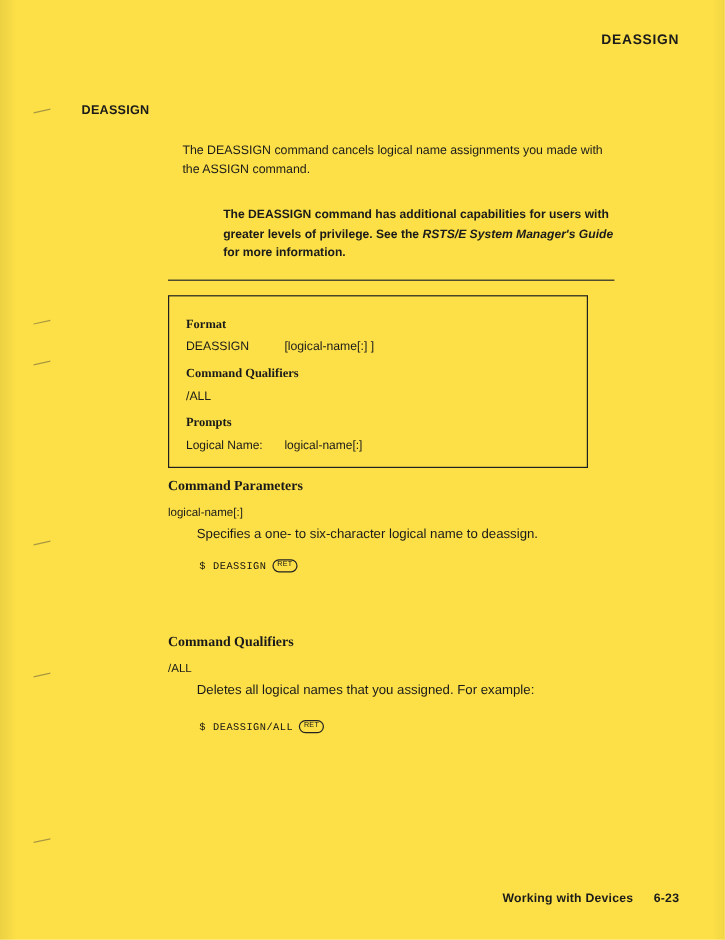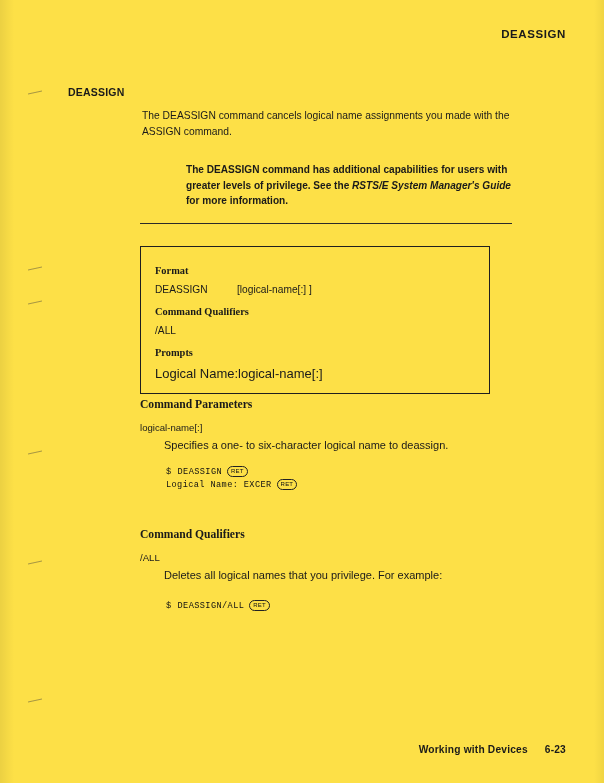--- a/index.html
+++ b/index.html
@@ -57,21 +57,21 @@
   }
 
   .body-col {
     position: absolute;
     left: 140px;
     top: 106px;
     width: 390px;
   }
 
   p.intro {
-    margin: 2px;
+    margin: 12px;
     font-size: 10.3px;
     line-height: 16px;
   }
 
   
   .note {
     margin-top: 22px;
     width: 372px;
   }
   .note-rule {
@@ -130,21 +130,21 @@
     font-size: 10.2px;
     margin-bottom: 11px;
   }
   .fb-head2 {
     font-size: 10.4px;
     font-weight: bold;
     font-family: "Liberation Serif", serif;
     margin: 0 0 8px 0;
   }
   .fb-prompt {
-    font-size: 13px;
+    font-size: 10px;
     display: flex;
   }
   .fb-prompt .label { min-width: 82px; }
 
   
   .sect {
     position: absolute;
     left: 140px;
     width: 400px;
     margin-top: 20px;
@@ -251,28 +251,27 @@
       <span>logical-name[:]</span>
     </div>
   </div>
 
   <div class="sect" style="top:378px;">
     <div class="sect-h">Command Parameters</div>
     <p class="term">logical-name[:]</p>
     <p class="ind">Specifies a one- to six-character logical name to deassign.</p>
     <div class="mono" style="margin-top:13px;">
       <div class="row"><span>$</span><span style="display:inline-block;width:6px;"></span><span>DEASSIGN</span><span class="key">RET</span></div>
-      <div class="row"><span>Logical Name: EXCER</span><span class="key">RET</span></div>
     </div>
   </div>
 
   <div class="sect" style="top:508px;">
     <div class="sect-h">Command Qualifiers</div>
     <p class="term">/ALL</p>
-    <p class="ind">Deletes all logical names that you privilege. For example:</p>
+    <p class="ind">Deletes all logical names that you assigned. For example:</p>
     <div class="mono" style="margin-top:17px;">
       <div class="row"><span>$</span><span style="display:inline-block;width:6px;"></span><span>DEASSIGN/ALL</span><span class="key">RET</span></div>
     </div>
   </div>
 
   <div class="footer">
     <span>Working with Devices</span>
     <span class="pg">6-23</span>
   </div>
 

